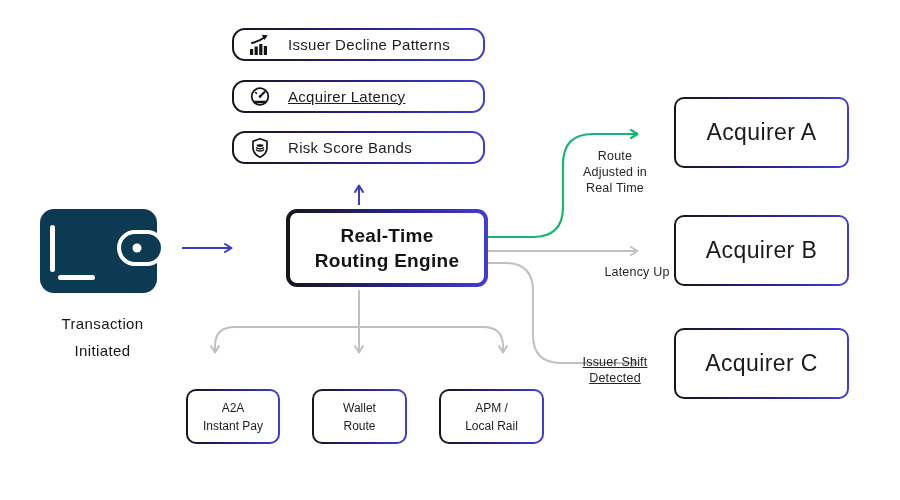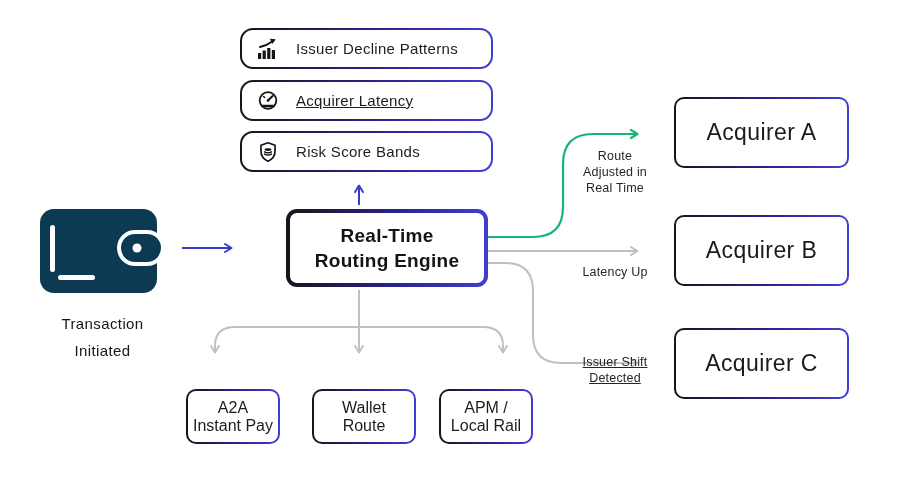--- a/index.html
+++ b/index.html
@@ -8,33 +8,33 @@
     font-family:"Liberation Sans",sans-serif;color:#1f1f1f;overflow:hidden;
   }
   
   .gbox{
     position:absolute;box-sizing:border-box;
     border:2px solid transparent;border-radius:12px;
     background:linear-gradient(#fff,#fff) padding-box,
                linear-gradient(90deg,#161616 0%,#2a2390 55%,#423dd2 100%) border-box;
     display:flex;align-items:center;justify-content:center;
   }
-  .signal{left:232px;width:253px;height:41px;justify-content:flex-start;
-          padding-left:13px;gap:15px;border-radius:13px;margin-left:8px;}
+  .signal{left:232px;width:253px;height:33px;justify-content:flex-start;
+          padding-left:13px;gap:15px;border-radius:13px;}
   .signal .lbl{font-size:15px;letter-spacing:.3px;color:#1d1d1d;}
   .icon{width:26px;height:26px;display:flex;align-items:center;justify-content:center;flex:0 0 auto;}
   .engine{
     left:258px;top:209px;width:202px;height:78px;
     border-width:4px;border-radius:11px;
     font-size:19px;font-weight:700;letter-spacing:.3px;text-align:center;line-height:25px;
     white-space:pre-line;color:#141414;margin-left:28px;
   }
   .acquirer{left:674px;width:175px;height:71px;font-size:23px;letter-spacing:.4px;
             border-radius:10px;color:#1b1b1b;}
-  .rail{top:389px;height:55px;font-size:16px;line-height:18px;text-align:center;
+  .rail{top:389px;height:55px;font-size:12px;line-height:18px;text-align:center;
         border-radius:10px;white-space:pre-line;color:#1d1d1d;}
   .edge-label{
     position:absolute;font-size:12.5px;line-height:16px;text-align:center;
     white-space:pre-line;color:#262626;letter-spacing:.2px;
   }
   .source-label{
     position:absolute;left:25px;top:310px;width:155px;text-align:center;
     font-size:15px;line-height:27px;letter-spacing:.4px;white-space:pre-line;color:#171717;
   }
   svg{display:block;}
@@ -135,30 +135,30 @@
   <div class="gbox acquirer" style="top:215px;">
     <span>Acquirer B</span>
   </div>
   <div class="gbox acquirer" style="top:328px;">
     <span>Acquirer C</span>
   </div>
 
   <div class="edge-label" style="left:550px;top:148px;width:130px;">Route
 Adjusted in
 Real Time</div>
-  <div class="edge-label" style="left:555px;top:264px;width:120px;">Latency Up</div>
+  <div class="edge-label" style="left:577px;top:264px;width:120px;">Latency Up</div>
   <div class="edge-label" style="left:550px;top:354px;width:130px;text-decoration:underline;">Issuer Shift
 Detected</div>
 
   <div class="gbox rail" style="left:186px;width:94px;">
     <span>A2A
 Instant Pay</span>
   </div>
-  <div class="gbox rail" style="left:312px;width:104px;">
+  <div class="gbox rail" style="left:312px;width:95px;">
     <span>Wallet
 Route</span>
   </div>
-  <div class="gbox rail" style="left:439px;width:94px;">
+  <div class="gbox rail" style="left:439px;width:105px;">
     <span>APM /
 Local Rail</span>
   </div>
 
 </div>
 
 </body></html>

